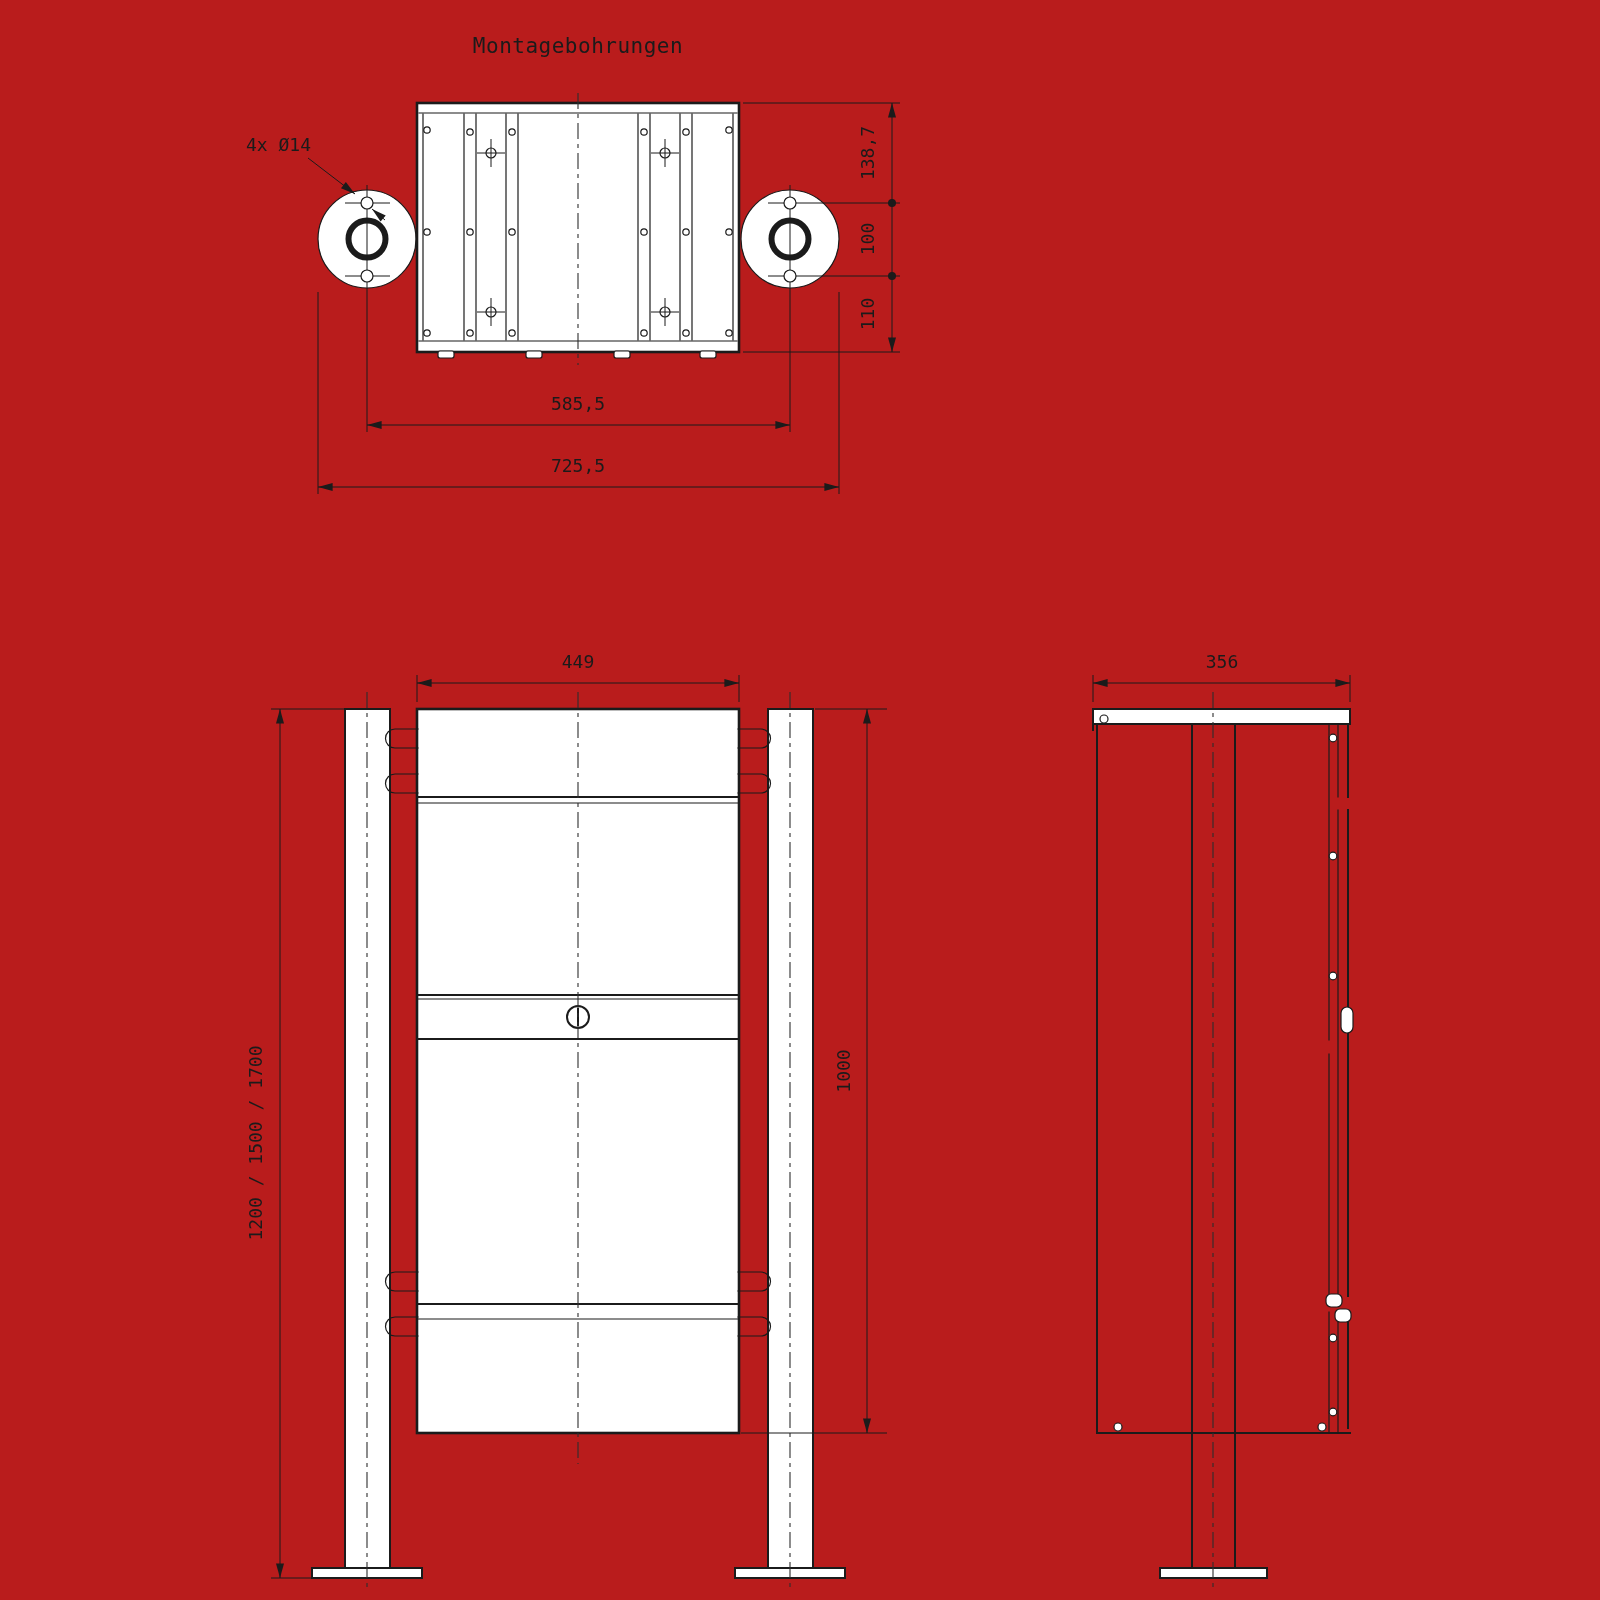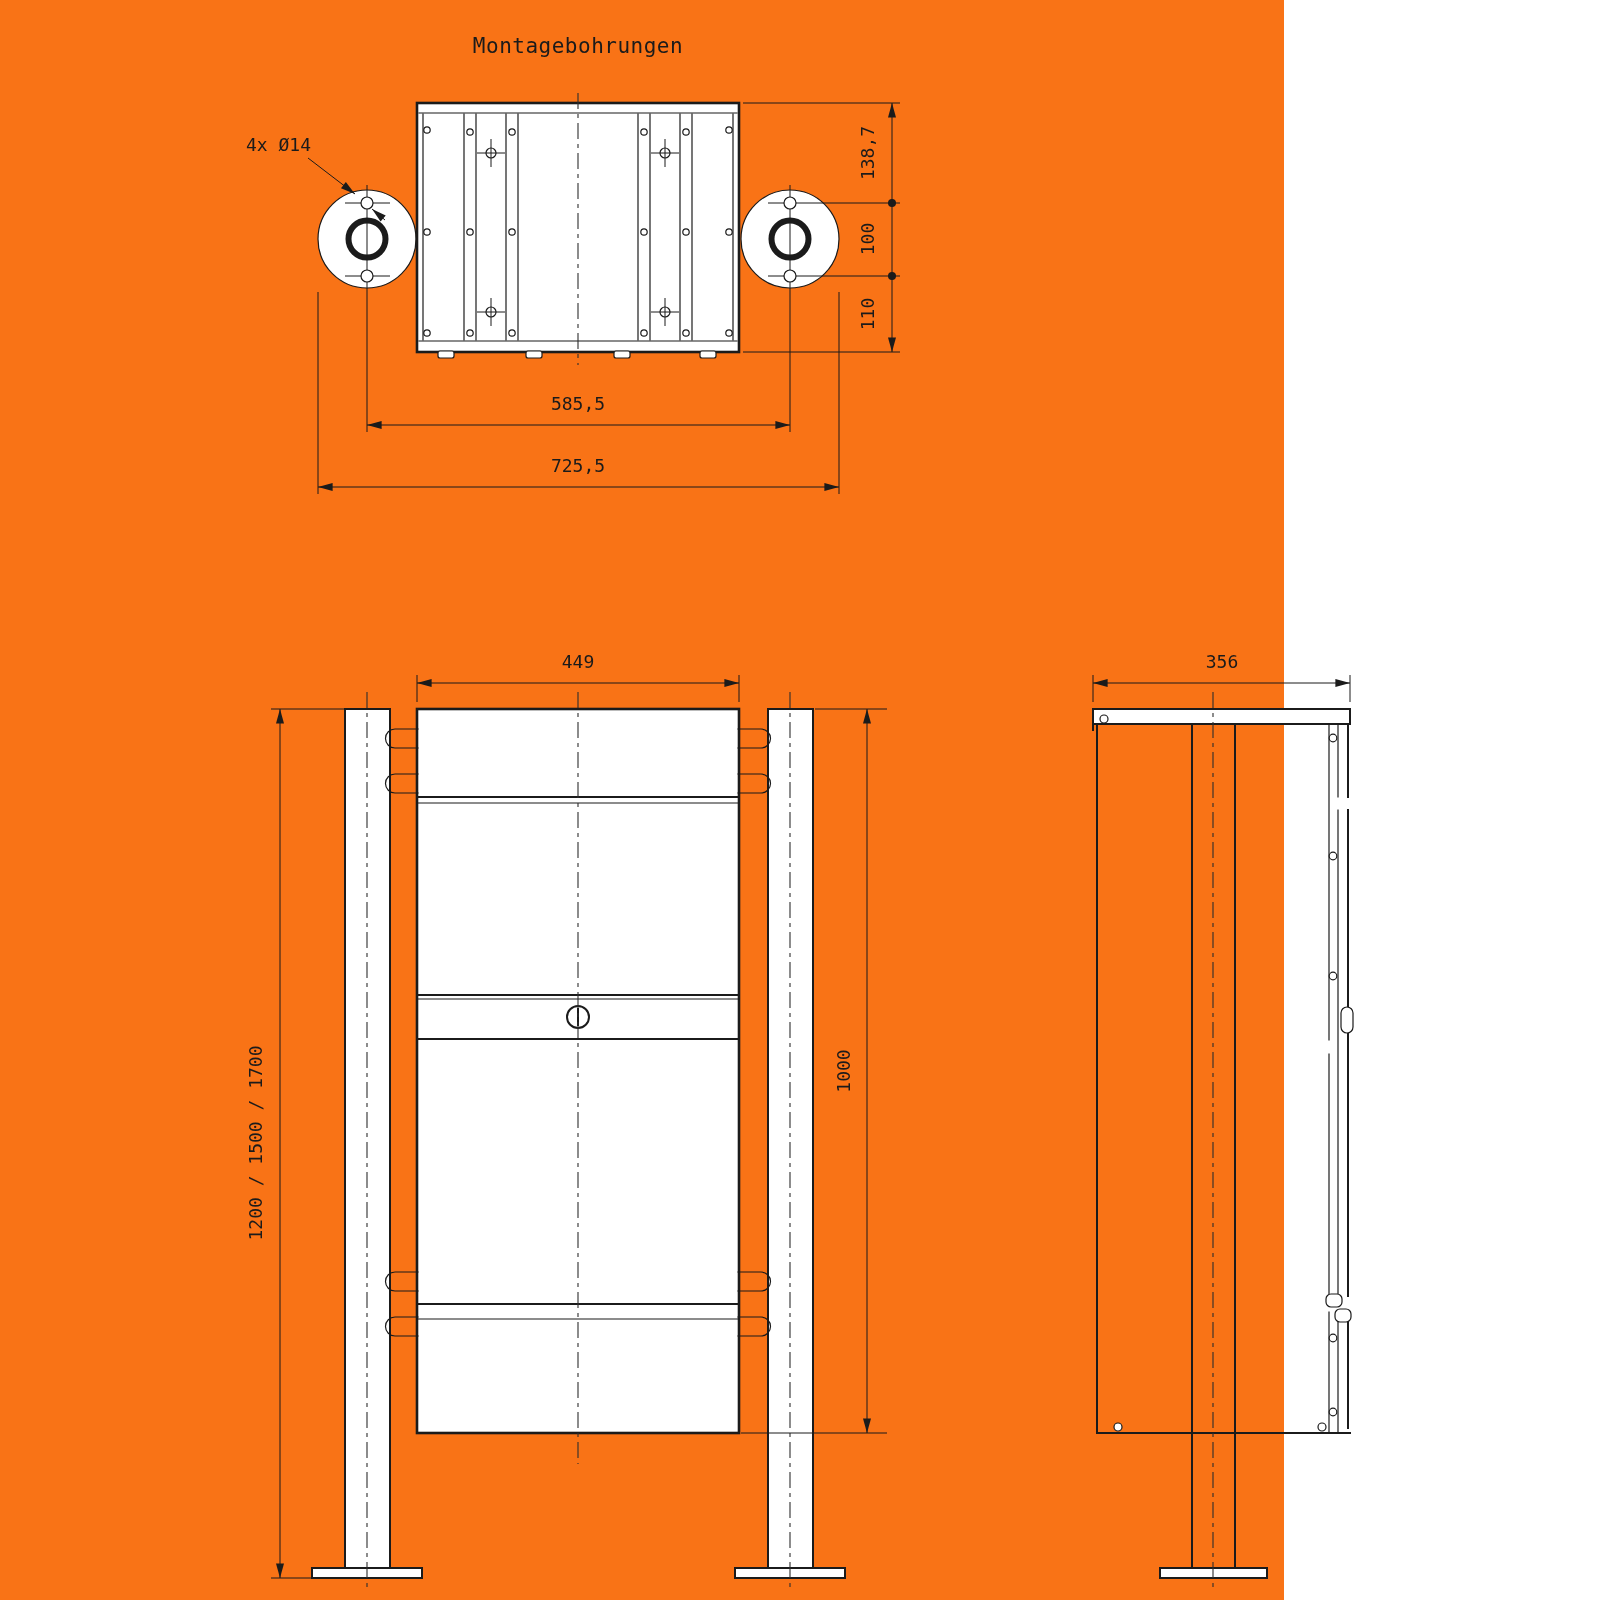--- a/index.html
+++ b/index.html
@@ -1,16 +1,16 @@
 <!DOCTYPE html>
 <html><head>
 <meta charset="utf-8">
 <style>
   html,body{margin:0;padding:0;background:#fff;}
-  .stage{width:1284px;height:1600px;position:relative;background:#f97316;
+  .stage{width:1600px;height:1600px;position:relative;background:#b91c1c;
          font-family:"DejaVu Sans Mono","Liberation Mono",monospace;}
   svg{display:block}
   
   .lb{stroke:#1b1b1b;stroke-width:2.6;fill:none;stroke-linecap:square}   
   .lm{stroke:#1b1b1b;stroke-width:2;fill:none;stroke-linecap:square}     
   .lt{stroke:#1b1b1b;stroke-width:1.2;fill:none;stroke-linecap:square}   
   .ld{stroke:#1b1b1b;stroke-width:1;fill:none}                           
   .cl{stroke:#2e2e2e;stroke-width:1.1;fill:none;stroke-dasharray:16 5 4 5} 
   .fw{fill:#fff}
   .fn{fill:none}

